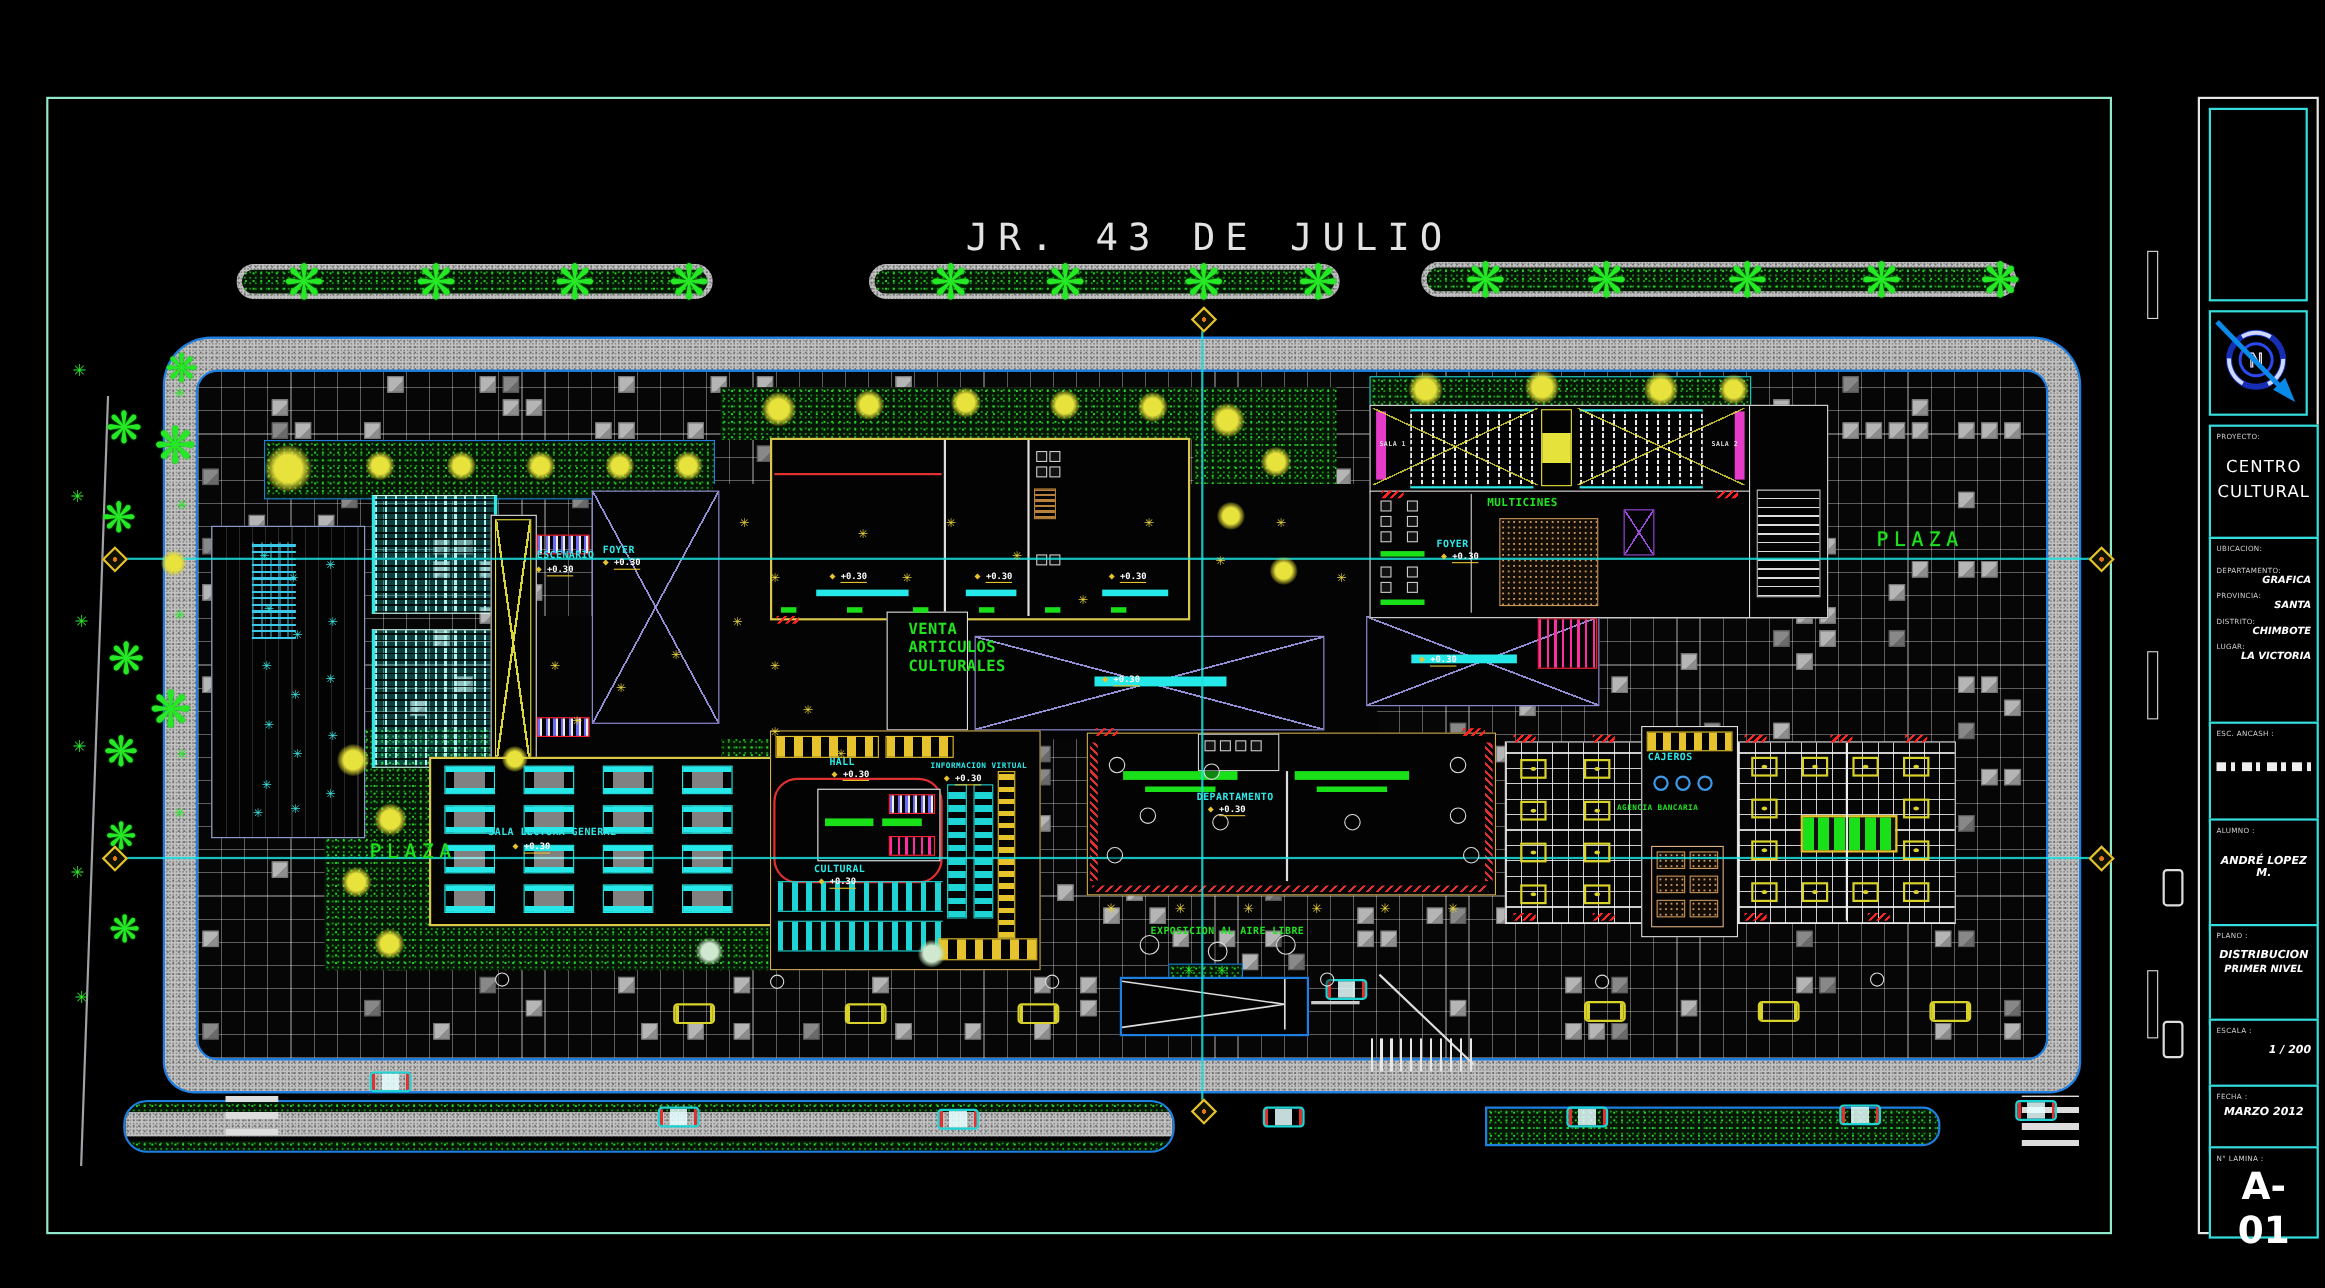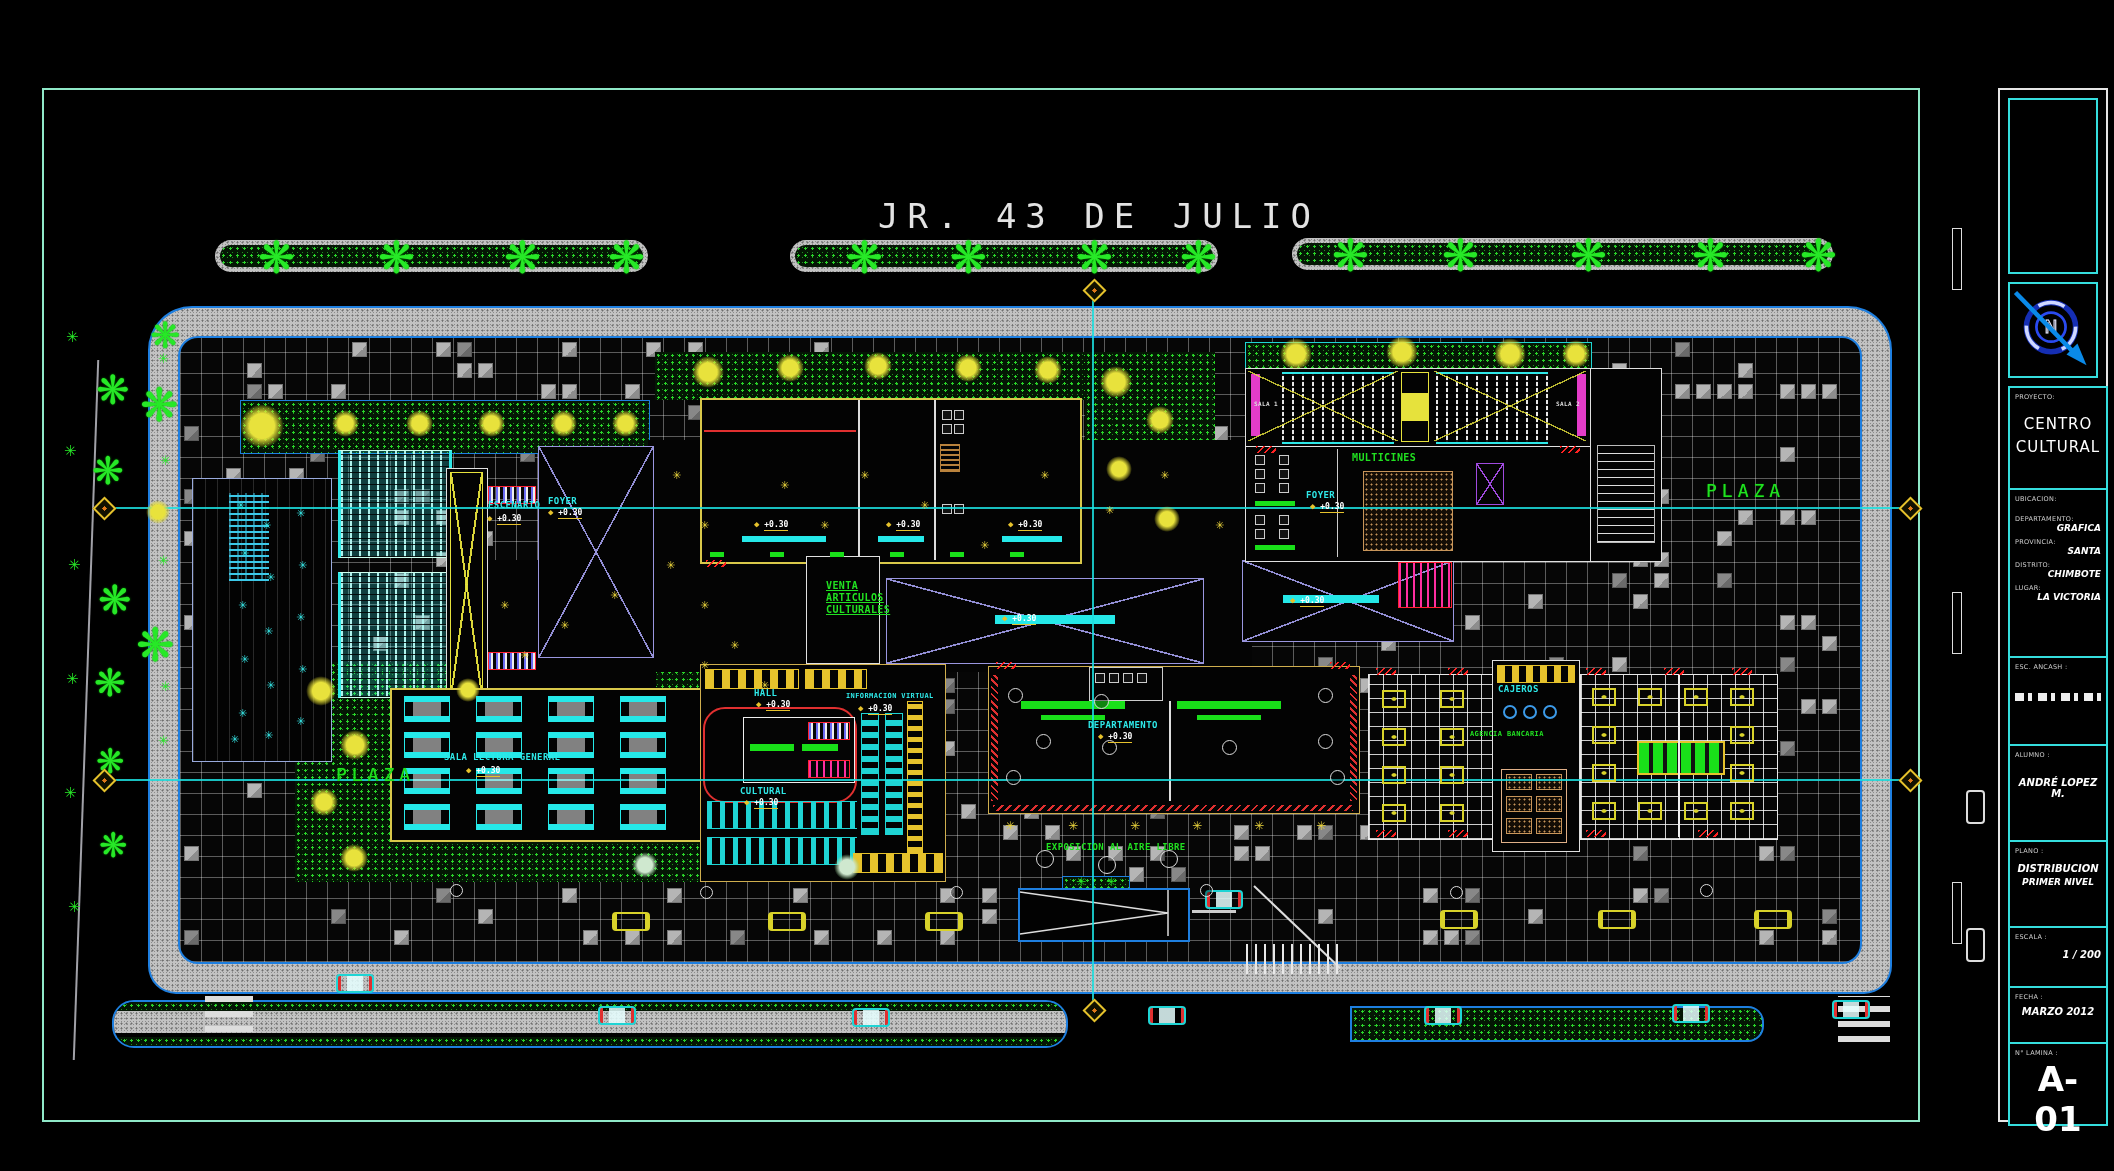--- a/index.html
+++ b/index.html
@@ -581,21 +581,21 @@
       <i></i>
     </div>
   <div class="dia" style="left:1086px;top:1002px;z-index:6;">
       <i></i>
     </div>
 
   <div class="ab plazalbl" style="left:336px;top:764px;z-index:6;">PLAZA</div>
   <div class="ab plazalbl" style="left:1706px;top:480px;z-index:6;">PLAZA</div>
   <div class="lbl cy" style="left:488px;top:500px;">ESCENARIO</div>
   <div class="lbl cy" style="left:548px;top:496px;">FOYER</div>
-  <div class="lbl gn" style="left:826px;top:580px;font-size:10px;text-decoration:underline;">VENTA
+  <div class="lbl gn" style="left:826px;top:564px;font-size:14px;">VENTA
 ARTICULOS
 CULTURALES</div>
   <div class="lbl gn" style="left:1352px;top:452px;font-size:10px;">MULTICINES</div>
   <div class="lbl cy" style="left:1306px;top:490px;">FOYER</div>
   <div class="lbl cy" style="left:444px;top:752px;">SALA LECTURA GENERAL</div>
   <div class="lbl cy" style="left:754px;top:688px;">HALL</div>
   <div class="lbl cy" style="left:740px;top:786px;">CULTURAL</div>
   <div class="lbl cy" style="left:846px;top:692px;font-size:7px;">INFORMACION VIRTUAL</div>
   <div class="lbl cy" style="left:1088px;top:720px;">DEPARTAMENTO</div>
   <div class="lbl gn" style="left:1046px;top:842px;">EXPOSICION AL AIRE LIBRE</div>

